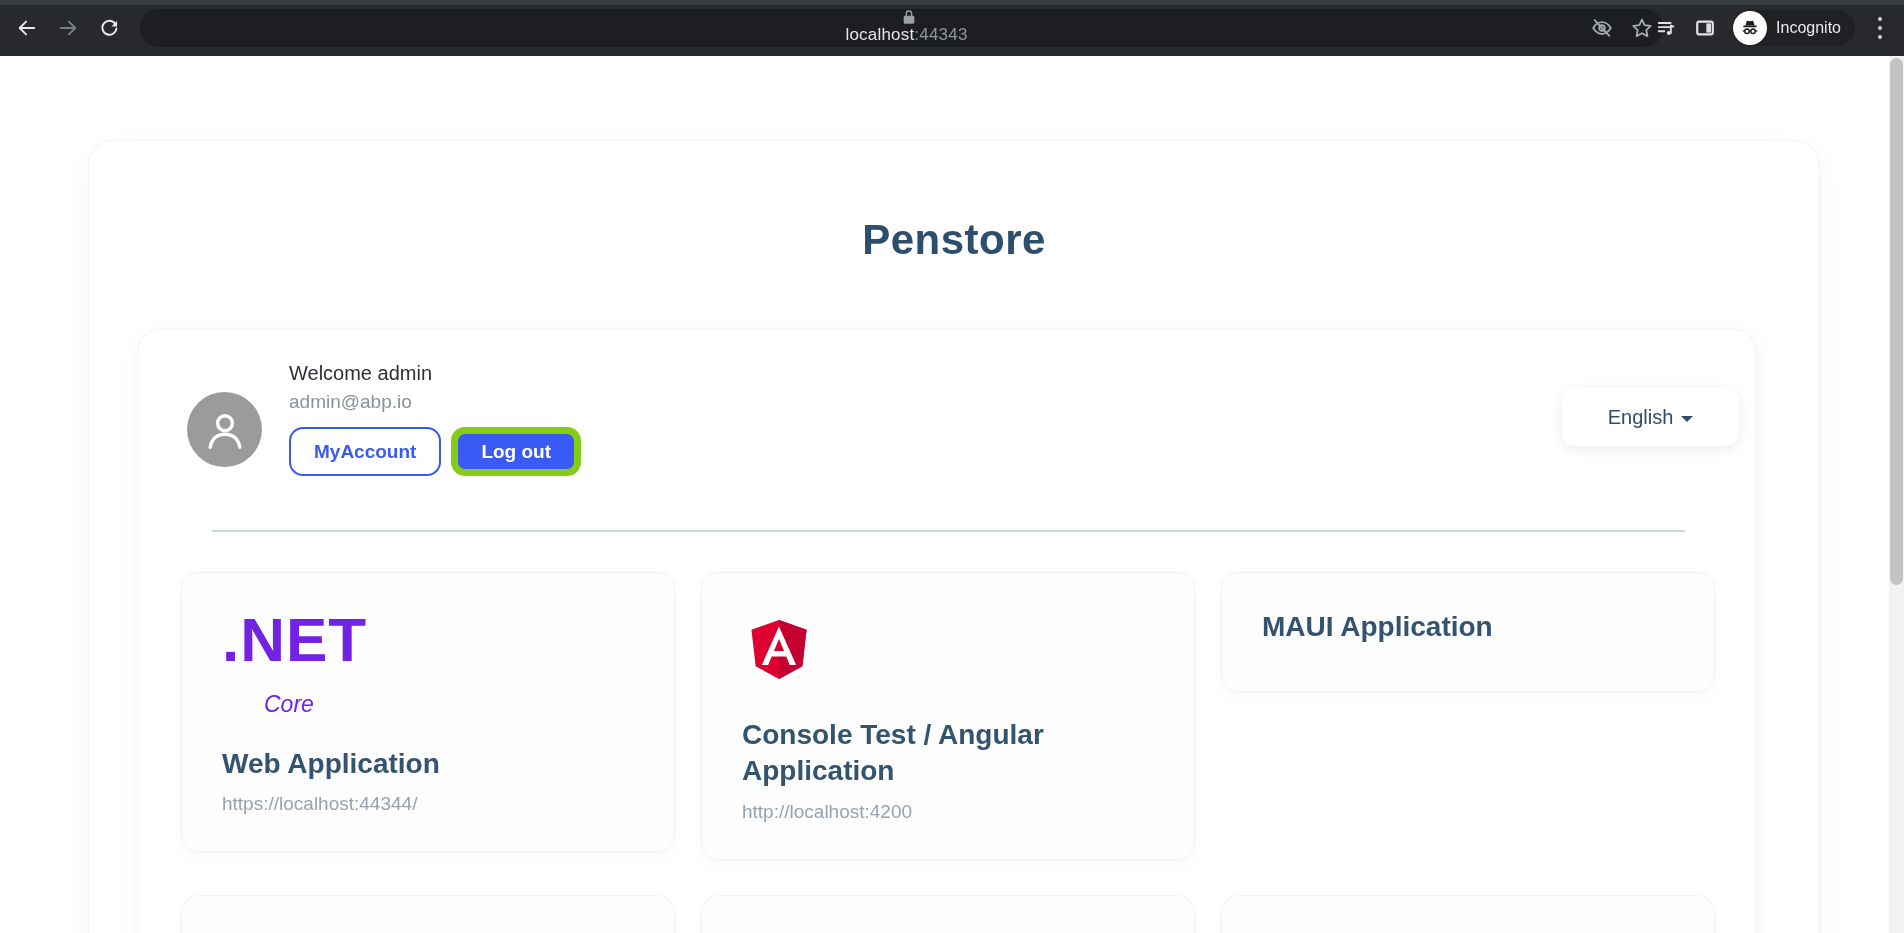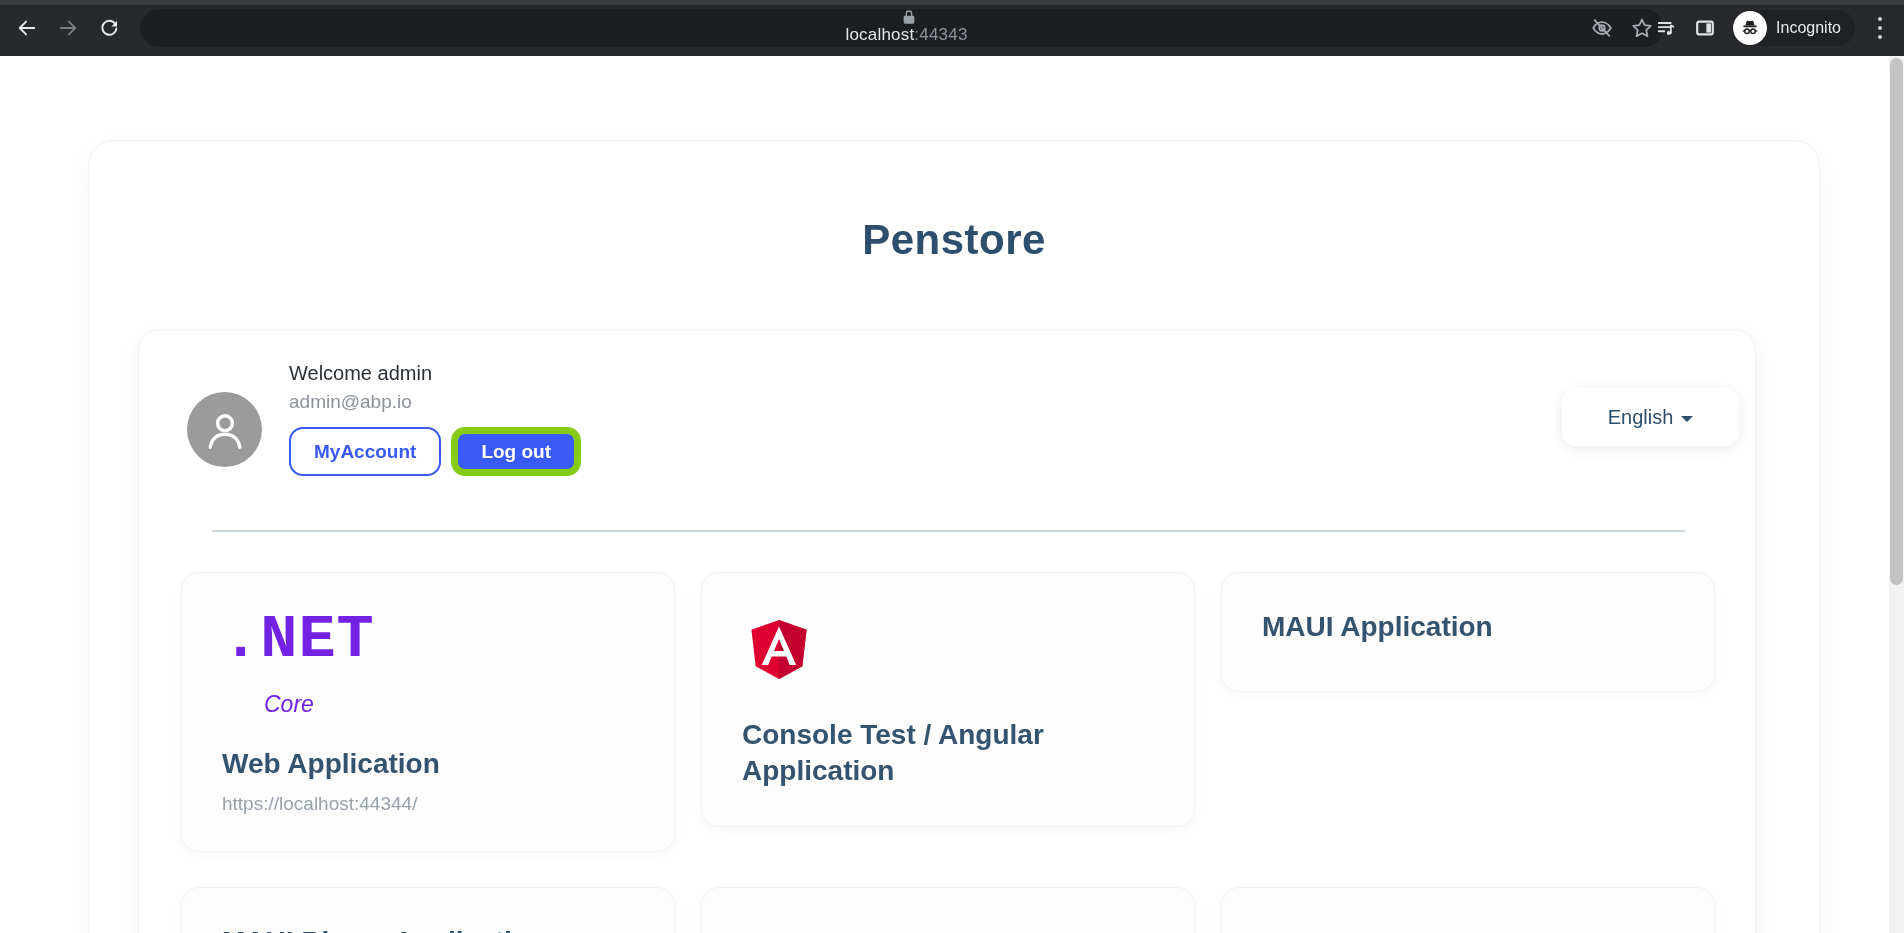--- a/index.html
+++ b/index.html
@@ -141,21 +141,21 @@
     padding: 36px 40px; min-height: 120px; cursor: pointer;
   }
   .app-card.tall-hidden { min-height: 260px; }
   .app-title {
     font-size: 28px; font-weight: 600; color: #34536e; line-height: 1.3;
     max-width: 400px;
   }
   .app-url { font-size: 19px; color: #98a2ad; margin-top: 11px; }
 
   .dotnet-logo { color: #7122e3; margin-bottom: 28px; }
-  .dotnet-line1 { font-size: 62px; font-weight: 600; line-height: 1; letter-spacing: 1px; font-family: Liberation Mono, monospace; }
+  .dotnet-line1 { font-size: 62px; font-weight: 600; line-height: 1; letter-spacing: 1px; }
   .dotnet-line2 { font-size: 23px; font-weight: 500; margin-left: 42px; margin-top: 20px; font-style: italic; }
 
   .angular-logo { width: 74px; height: 78px; margin-bottom: 30px; }
 
   svg { display: block; }
 </style>
 </head>
 <body>
 
 <div class="chrome">
@@ -298,20 +298,21 @@
 
         <div class="app-card">
           <div class="angular-logo">
             <svg width="74" height="78" viewBox="0 0 250 250">
                 <polygon fill="#DD0031" points="125,30 31.9,63.2 46.1,186.3 125,230 203.9,186.3 218.1,63.2"></polygon>
                 <polygon fill="#C3002F" points="125,30 125,52.2 125,153.4 125,230 203.9,186.3 218.1,63.2 125,30"></polygon>
                 <path fill="#FFFFFF" d="M125,52.1L66.8,182.6h21.7l11.7-29.2h49.4l11.7,29.2H183L125,52.1z M142,135.4H108l17-40.9L142,135.4z"></path>
               </svg>
           </div>
           <div class="app-title">Console Test / Angular Application</div>
+          <div class="app-url">http://localhost:4200</div>
         </div>
 
         <div class="app-card">
           <div class="app-title">MAUI Application</div>
         </div>
 
         <div class="app-card tall-hidden">
           <div class="app-title">MAUI Blazor Application</div>
         </div>
 

